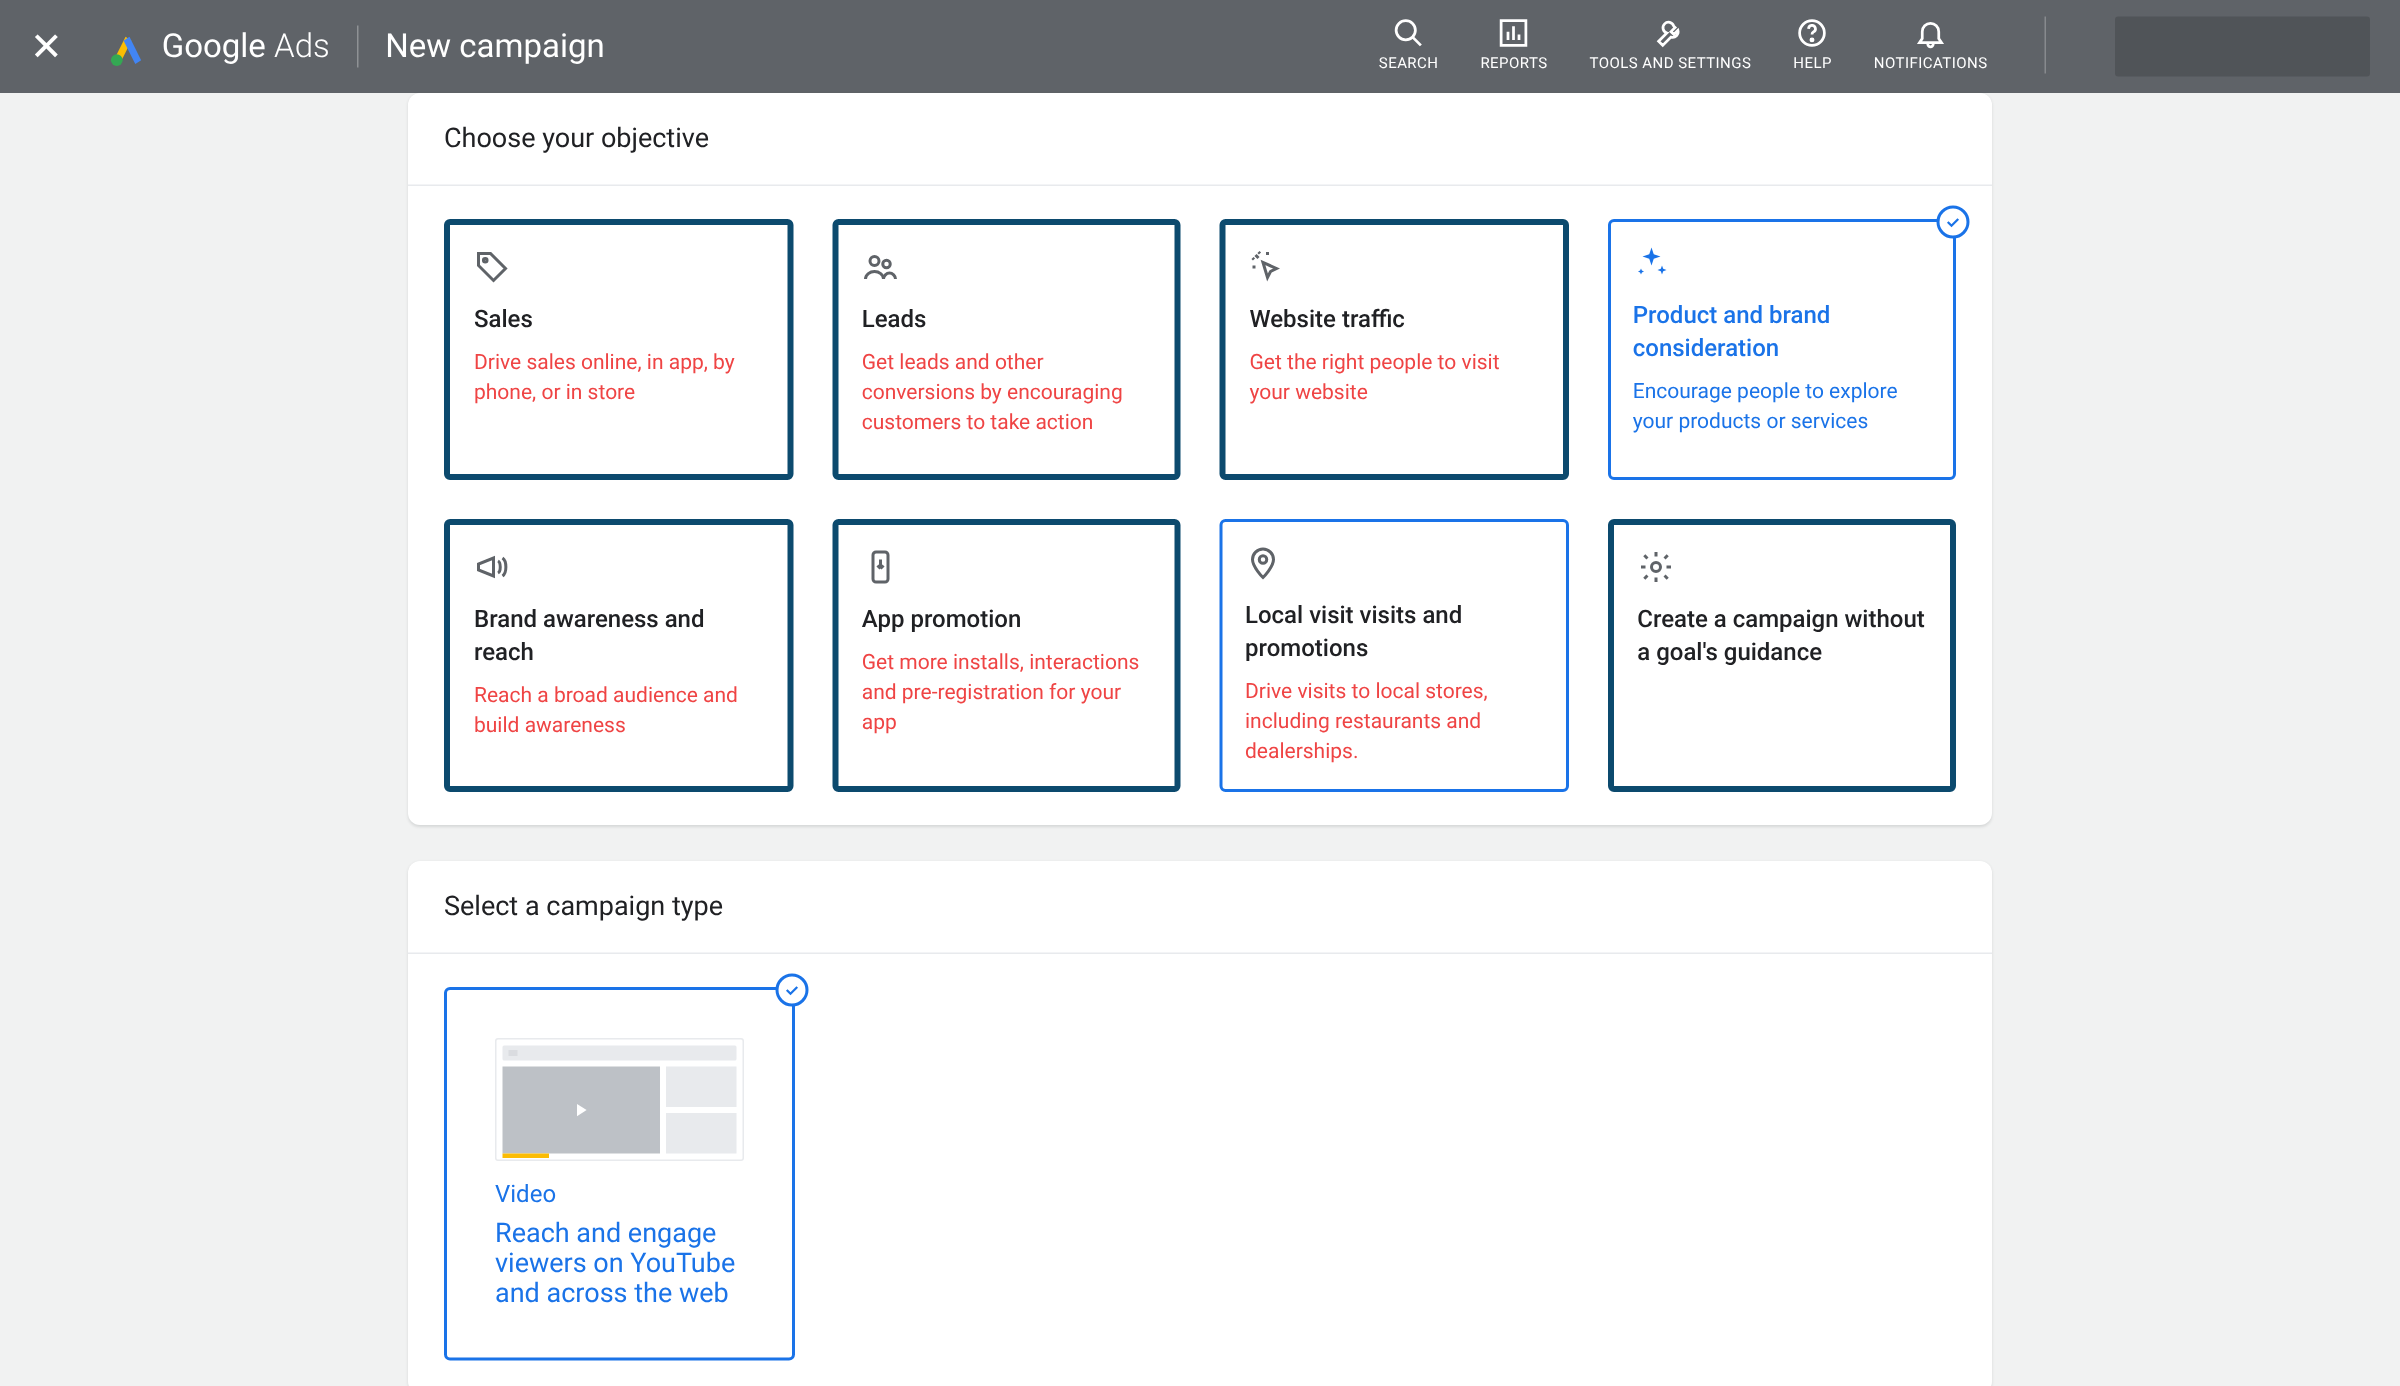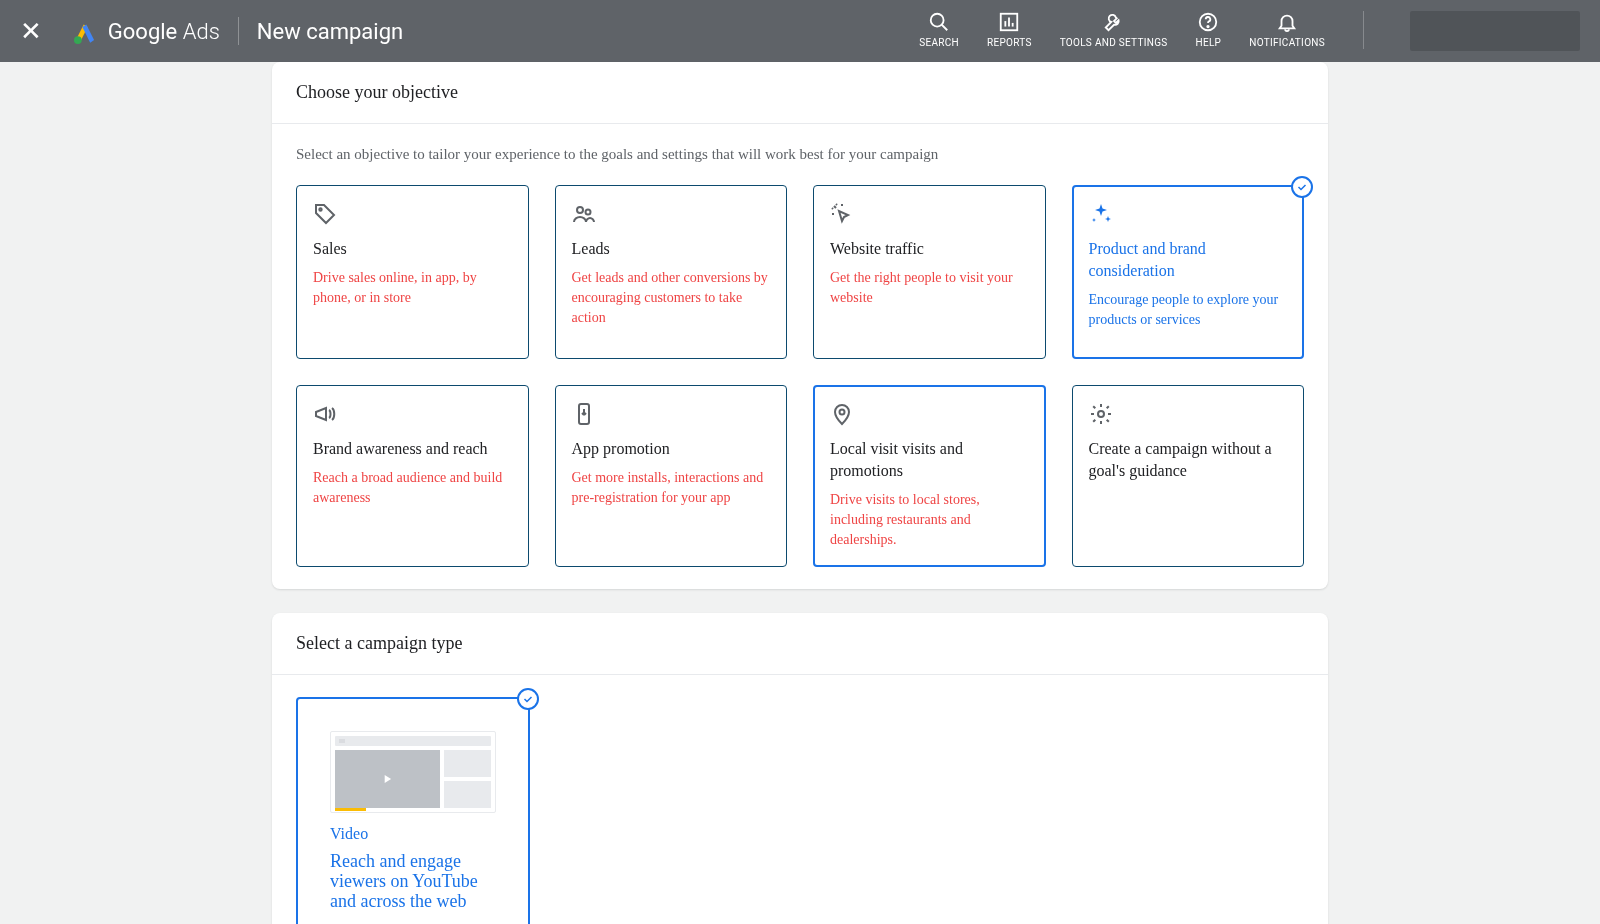--- a/index.html
+++ b/index.html
@@ -88,21 +88,20 @@
   }
   .main {
     padding: 0 0 40px 0;
   }
   .panel {
     background: #fff;
     width: 1056px;
     margin: 0 auto 24px auto;
     border-radius: 8px;
     box-shadow: 0 1px 2px rgba(60,64,67,0.15);
-    font-family: Liberation Serif, serif;
   }
   .panel-header {
     padding: 20px 24px;
     border-bottom: 1px solid #e8eaed;
     font-size: 18px;
     color: #202124;
   }
   .panel-body {
     padding: 22px 24px;
   }
@@ -110,21 +109,21 @@
     font-size: 15px;
     color: #5f6368;
     margin-bottom: 22px;
   }
   .grid {
     display: grid;
     grid-template-columns: repeat(4, 1fr);
     gap: 26px;
   }
   .card {
-    border: 1px solid #0c4a6e;
+    border: 4px solid #0c4a6e;
     border-radius: 4px;
     padding: 16px;
     position: relative;
     cursor: pointer;
     min-height: 174px;
   }
   .card.hover {
     border: 2px solid #1a73e8;
     padding: 15px;
   }
@@ -285,21 +284,20 @@
     </div>
     <div class="vdivider2"></div>
     <div class="acct-box"></div>
   </div>
 </div>
 
 <div class="main">
   <div class="panel">
     <div class="panel-header">Choose your objective</div>
     <div class="panel-body">
-      <div class="subtext">Select an objective to tailor your experience to the goals and settings that will work best for your campaign</div>
       <div class="grid">
 
         <div class="card">
           <div class="card-icon">
             <svg viewBox="0 0 24 24" fill="none" stroke="currentColor" stroke-width="2">
                 <path d="M3 3h8l10 10-8 8L3 11V3z"></path>
                 <circle cx="7.5" cy="7.5" r="1.2"></circle>
               </svg>
           </div>
           <div class="card-title">Sales</div>

